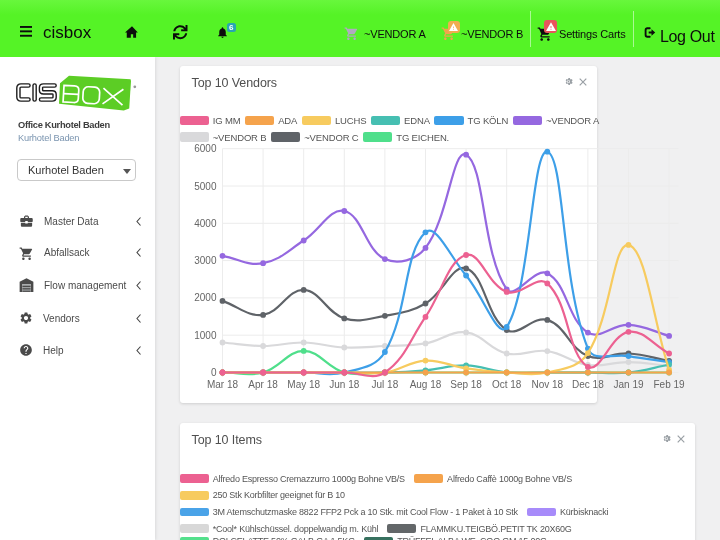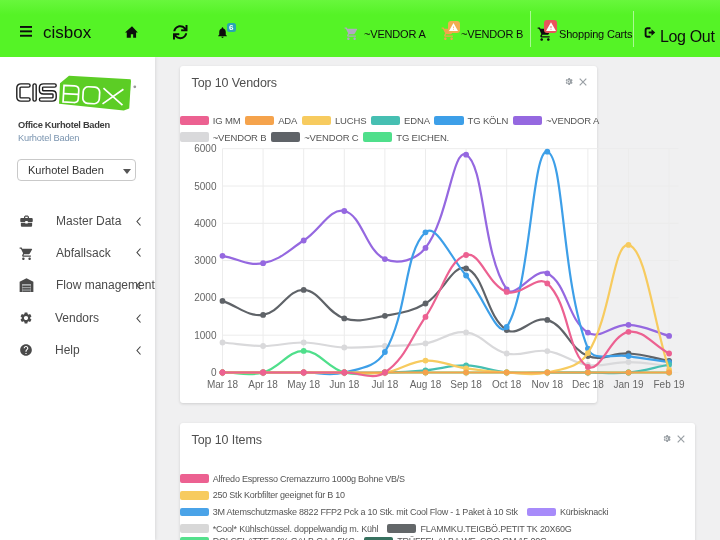--- a/index.html
+++ b/index.html
@@ -6,21 +6,21 @@
 html,body{width:720px;height:540px;overflow:hidden;font-family:"Liberation Sans",sans-serif;background:#f0f0f1}
 .nav{position:absolute;left:0;top:0;width:720px;height:57px;background:linear-gradient(#68f73c,#55f326 26%);z-index:5}
 .nav .itm{position:absolute;display:flex;align-items:center;color:#0c0c0c}
 .nav .rtx{letter-spacing:-0.18px}
 .nav svg{display:block}
 .badge{position:absolute;border-radius:2.5px;color:#fff;font-size:8px;font-weight:bold;display:flex;align-items:center;justify-content:center}
 .vdiv{position:absolute;top:11px;height:36px;width:1px;background:rgba(255,255,255,.5)}
 .side{position:absolute;left:0;top:57px;width:155px;height:483px;background:#fff;box-shadow:1px 0 3px rgba(0,0,0,.09);z-index:4}
 .mi{position:absolute;left:0;width:155px;height:32px;display:flex;align-items:center}
 .mi svg{margin-left:19px}
-.mi span{margin-left:22px;font-size:12px;color:#4a4a4a}
+.mi span{margin-left:10px;font-size:10px;color:#4a4a4a}
 .mi .chev{position:absolute;right:14px;margin:0}
 .card{position:absolute;background:#fff;border-radius:3px;box-shadow:0 1px 3px rgba(0,0,0,.14)}
 .ct{position:absolute;left:12px;top:10px;font-size:12.5px;color:#4f4f4f;letter-spacing:-0.1px}
 .cicons{position:absolute;right:10px;top:11px;display:flex;gap:6px;align-items:center}
 .leg{position:absolute;left:0;width:100%;display:flex;justify-content:flex-start;gap:4.5px;align-items:center}
 .leg .it{display:flex;align-items:center;gap:4px;font-size:9.5px;color:#555;white-space:nowrap;letter-spacing:-0.15px}
 .leg .bx{width:29.2px;height:9.5px;border-radius:2px;flex:0 0 auto}
 .leg2{gap:9px!important}
 .leg2 .it{font-size:9px!important;gap:4px!important;letter-spacing:-0.22px!important}
 .leg2 .bx{height:8.5px!important}
@@ -76,21 +76,21 @@
   <div class="itm" style="left:537px;top:26px">
     <svg width="16" height="15" viewBox="0 0 24 22">
         <path fill="#0c0c0c" d="M7 18c-1.1 0-1.99.9-1.99 2S5.9 22 7 22s2-.9 2-2-.9-2-2-2zM1 2v2h2l3.6 7.59-1.35 2.45c-.16.28-.25.61-.25.96 0 1.1.9 2 2 2h12v-2H7.42c-.14 0-.25-.11-.25-.25l.03-.12.9-1.63h7.45c.75 0 1.41-.41 1.75-1.03l3.58-6.49c.08-.14.12-.31.12-.47 0-.55-.45-1-1-1H5.21l-.94-2H1zm16 16c-1.1 0-1.99.9-1.99 2s.89 2 1.99 2 2-.9 2-2-.9-2-2-2z"></path>
       </svg>
     <div class="badge" style="left:7px;top:-6px;width:13px;height:13px;background:#e8555c;border-radius:3px">
       <svg width="10" height="9" viewBox="0 0 24 21">
           <path fill="#fff" d="M0 21h24L12 0 0 21zm13-3h-2v-2h2v2zm0-4h-2v-5h2v5z"></path>
         </svg>
     </div>
   </div>
-  <div class="itm rtx" style="left:559px;top:28px;font-size:11px">Shopping Carts</div>
+  <div class="itm rtx" style="left:559px;top:28px;font-size:11px">Settings Carts</div>
   <div class="vdiv" style="left:633px"></div>
   <div class="itm" style="left:643px;top:26px">
     <svg width="13" height="13" viewBox="0 0 24 24">
         <path fill="none" stroke="#0c0c0c" stroke-width="3.4" stroke-linejoin="round" stroke-linecap="round" d="M12.5,4.2 H8 Q4.8,4.2 4.8,7.4 V16.6 Q4.8,19.8 8,19.8 H12.5"></path>
         <path fill="#0c0c0c" d="M10.5,10.2 h5.2 V5.8 L22.5,12 l-6.8,6.2 V13.8 H10.5 z"></path>
       </svg>
   </div>
   <div class="itm rtx" style="left:660px;top:28px;font-size:16px;letter-spacing:-0.35px">Log Out</div>
 </div>
 
@@ -373,20 +373,21 @@
   <div class="cicons">
     <svg width="9" height="9" viewBox="0 0 20 20">
         <path fill="#9aa0a5" d="M10 6.5A3.5 3.5 0 1 0 10 13.5 3.5 3.5 0 0 0 10 6.5zm0 5.5a2 2 0 1 1 0-4 2 2 0 0 1 0 4zM17.4 11l1.8 1.4-1.7 3-2.2-.7a6 6 0 0 1-1.6.9l-.5 2.3h-3.4l-.5-2.3a6 6 0 0 1-1.6-.9l-2.2.7-1.7-3L5.6 11a6.6 6.6 0 0 1 0-2L3.8 7.6l1.7-3 2.2.7a6 6 0 0 1 1.6-.9L9.8 2h3.4l.5 2.4a6 6 0 0 1 1.6.9l2.2-.7 1.7 3L17.4 9a6.6 6.6 0 0 1 0 2z"></path>
       </svg>
     <svg width="8" height="8" viewBox="0 0 8 8">
         <path stroke="#9aa0a5" stroke-width="1.2" d="M.7.7l6.6 6.6M7.3.7L.7 7.3"></path>
       </svg>
   </div>
   <div class="leg leg2" style="top:50.3px">
     <div class="it"><div class="bx" style="background:#ec6191"></div>Alfredo Espresso Cremazzurro 1000g Bohne VB/S</div>
+    <div class="it"><div class="bx" style="background:#f5a34c"></div>Alfredo Caffè 1000g Bohne VB/S</div>
   </div>
   <div class="leg leg2" style="top:67px">
     <div class="it"><div class="bx" style="background:#f7cb5f"></div>250 Stk Korbfilter geeignet für B 10</div>
   </div>
   <div class="leg leg2" style="top:83.6px">
     <div class="it"><div class="bx" style="background:#4aa3e8"></div>3M Atemschutzmaske 8822 FFP2 Pck a 10 Stk. mit Cool Flow - 1 Paket à 10 Stk</div>
     <div class="it"><div class="bx" style="background:#a78bfa"></div>Kürbisknacki</div>
   </div>
   <div class="leg leg2" style="top:100.3px">
     <div class="it"><div class="bx" style="background:#d8d8d8"></div>*Cool* Kühlschüssel. doppelwandig m. Kühl</div>

